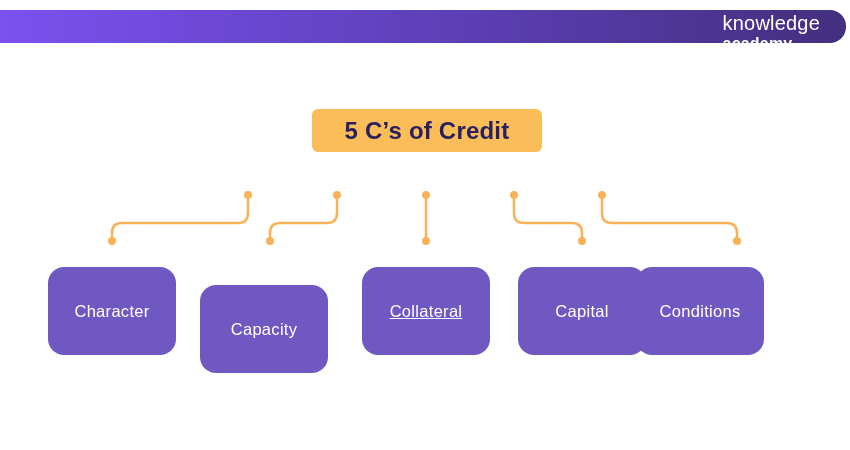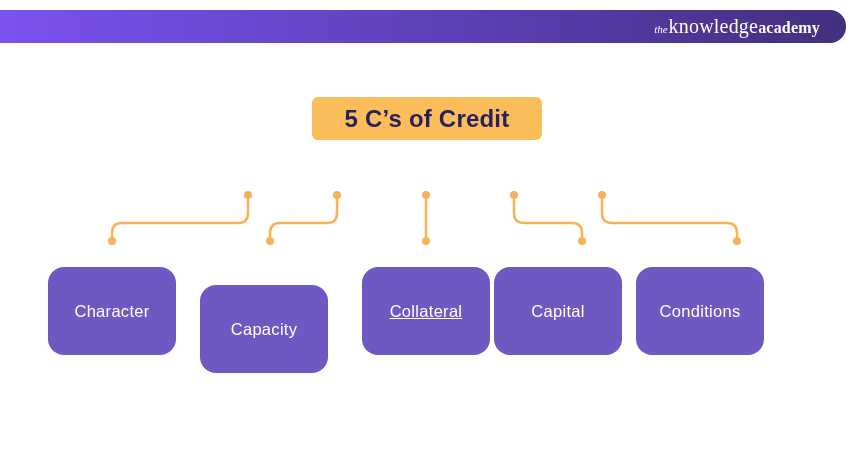--- a/index.html
+++ b/index.html
@@ -30,45 +30,46 @@
     border-radius: 0 16px 16px 0;
     background: linear-gradient(90deg, var(--header-grad-start) 0%, #5c3fb5 55%, var(--header-grad-end) 100%);
     display: flex;
     align-items: center;
     justify-content: flex-end;
     padding-right: 26px;
     box-sizing: border-box;
   }
   .brand-logo {
     color: #ffffff;
-    font-family: Liberation Serif, serif;
+    font-family: Liberation Sans, sans-serif;
     white-space: nowrap;
     display: flex;
     align-items: baseline;
+    flex-direction: column;
   }
   .brand-logo .logo-the {
     font-style: italic;
     font-size: 11px;
     margin-right: 1px;
   }
   .brand-logo .logo-knowledge {
     font-size: 20px;
     font-weight: 400;
     letter-spacing: 0.2px;
   }
   .brand-logo .logo-academy {
     font-size: 16px;
     font-weight: 700;
     letter-spacing: 0.2px;
   }
 
   
   .title-badge {
     position: absolute;
-    left: 312px; top: 97px;
+    left: 312px; top: 109px;
     width: 230px; height: 43px;
     background: var(--title-bg);
     border-radius: 6px;
     display: flex;
     align-items: center;
     justify-content: center;
     font-size: 24px;
     font-weight: 700;
     color: var(--title-text);
     letter-spacing: 0.2px;
@@ -102,21 +103,21 @@
     align-items: center;
     justify-content: center;
     color: var(--node-text);
     font-size: 16.5px;
     font-weight: 500;
     letter-spacing: 0.3px;
   }
   .node-1 { left: 48px; align-items: center; }
   .node-2 { left: 200px; margin-top: 18px; }
   .node-3 { left: 362px; text-decoration: underline; }
-  .node-4 { left: 494px; }
+  .node-4 { left: 518px; }
   .node-5 { left: 636px; }
 </style>
 </head>
 <body>
 
 <div class="header-bar">
   <div class="brand-logo">
     <span class="logo-the">the</span>
       <span class="logo-knowledge">knowledge</span>
       <span class="logo-academy">academy</span>

